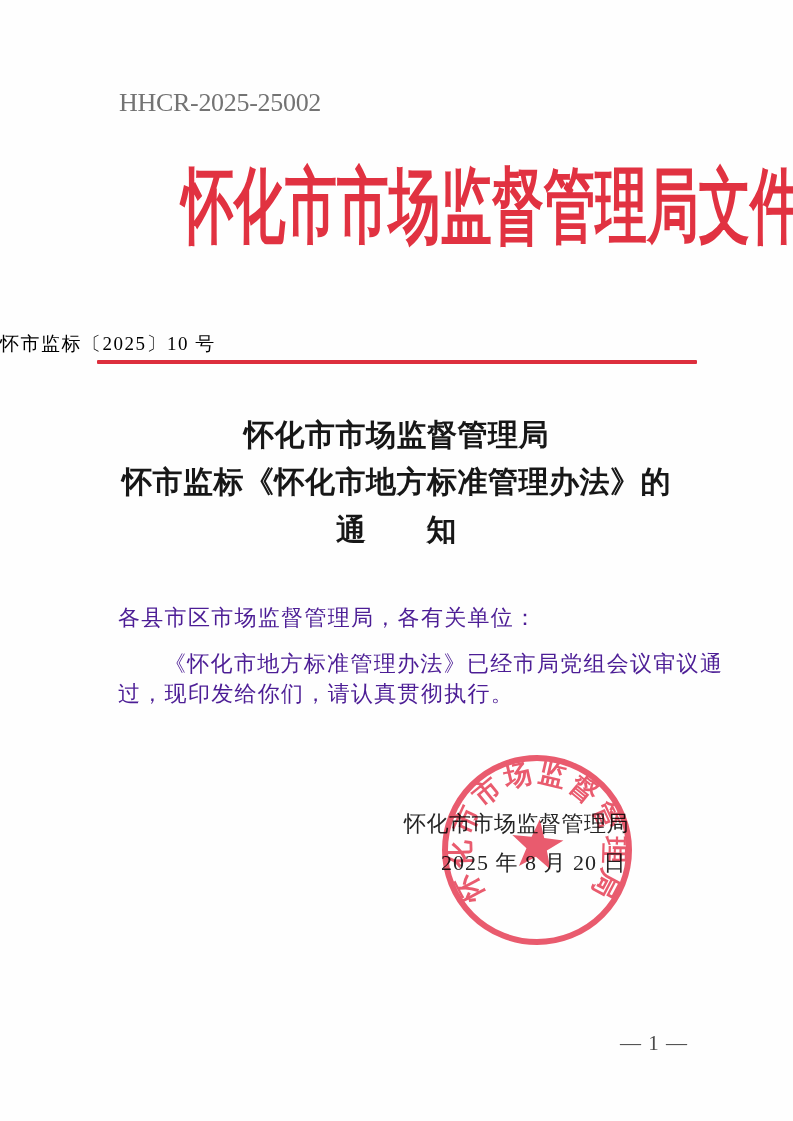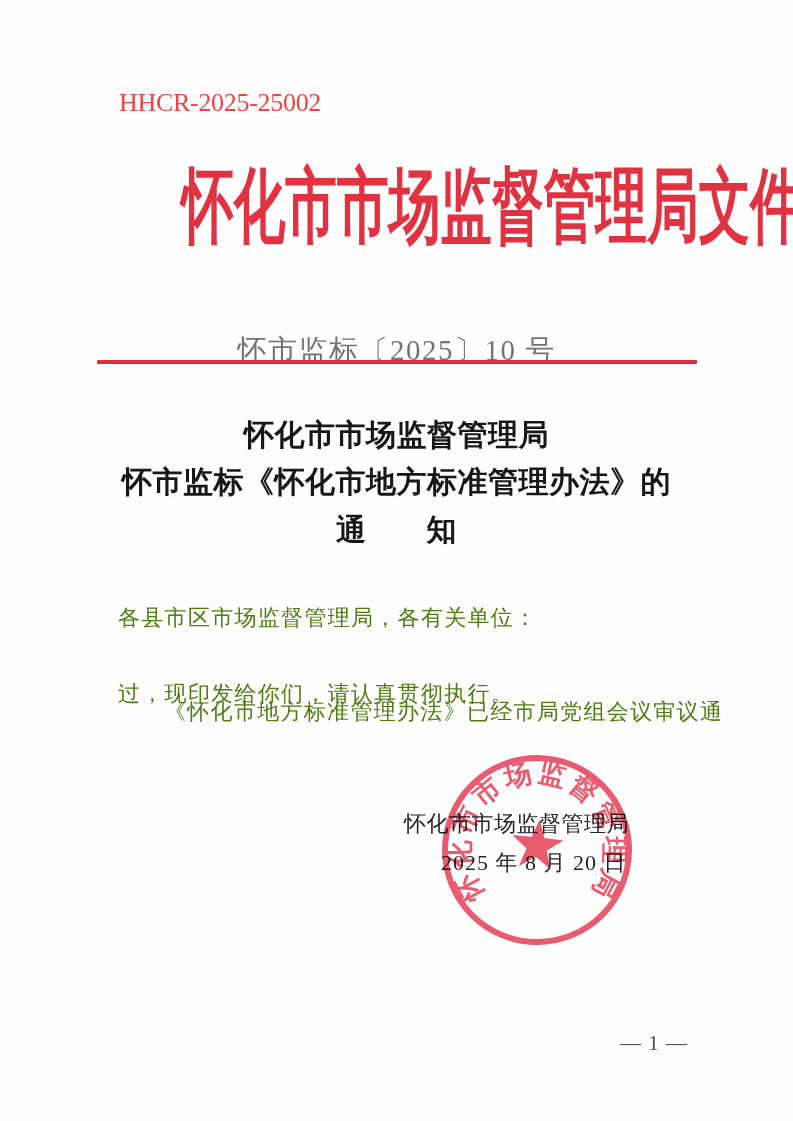--- a/index.html
+++ b/index.html
@@ -11,53 +11,53 @@
   *{margin:0;padding:0;box-sizing:border-box;}
   html,body{background:#ffffff;}
   body{
     width:793px;height:1121px;position:relative;overflow:hidden;
     font-family:"Liberation Serif","DejaVu Serif",serif;
     color:var(--ink);
   }
   .page{position:absolute;inset:0;background:#fefefe;}
   .doc-code{
     position:absolute;left:119px;top:88px;
-    font-size:26px;letter-spacing:-0.3px;color:#ef4444;white-space:nowrap;
+    font-size:26px;letter-spacing:-0.3px;color:#737373;white-space:nowrap;
   }
   .masthead{
     position:absolute;left:0;right:0;top:163px;text-align:left;white-space:nowrap;
   }
   .masthead-inner{
     display:inline-block;font-size:82px;line-height:88px;font-weight:bold;
     color:var(--masthead-red);
     transform:scale(0.63,1);transform-origin:center top;letter-spacing:0px;
   }
   .ref-number{
-    position:absolute;left:0;right:0;top:331px;text-align:center;
-    font-size:29px;letter-spacing:1.5px;color:#737373;white-space:nowrap;
+    position:absolute;left:0;right:0;top:331px;
+    font-size:19px;letter-spacing:1.5px;color:#000000;white-space:nowrap;
   }
   .red-divider{
     position:absolute;left:97px;top:360px;width:600px;height:4px;
     background:var(--divider-red);border-radius:1px;
   }
   .title-line{
     position:absolute;left:0;right:0;text-align:center;
     font-weight:bold;font-size:30px;line-height:32px;letter-spacing:0.5px;
     color:#171717;white-space:nowrap;
   }
   .title-l1{top:419px;}
   .title-l2{top:466px;}
   .title-l3{top:514px;display:flex;justify-content:center;align-items:center;}
   .title-l3 .title-gap{display:inline-block;width:60px;}
   .body-text{
     position:absolute;font-size:22px;line-height:30px;letter-spacing:1.3px;
-    color:#4d7c0f;white-space:nowrap;
+    color:#4c1d95;white-space:nowrap;
   }
   .salutation{left:118px;top:603px;}
-  .body-line-2{left:164px;top:649px;margin-top:48px;}
+  .body-line-2{left:164px;top:649px;}
   .body-line-3{left:118px;top:679px;}
   .sig-org{position:absolute;left:404px;top:809px;font-size:22px;letter-spacing:0.5px;color:#242424;white-space:nowrap;}
   .sig-date{position:absolute;left:441px;top:848px;font-size:22px;letter-spacing:1px;color:#242424;white-space:nowrap;}
   .seal{
     position:absolute;left:437px;top:750px;width:200px;height:200px;
     color:var(--seal-red);
     mix-blend-mode:multiply;opacity:0.9;
   }
   .seal text{
     font-family:"Liberation Serif","DejaVu Serif",serif;

